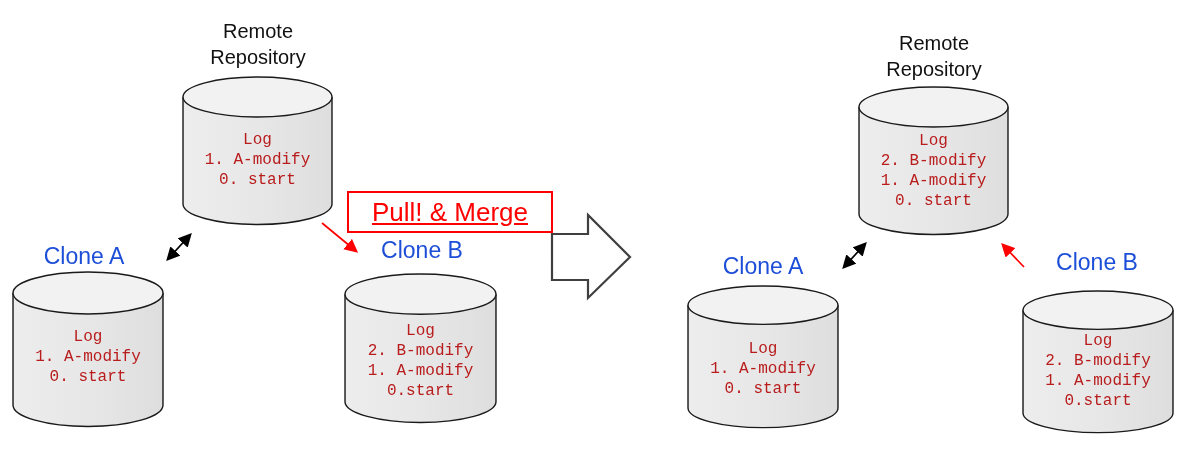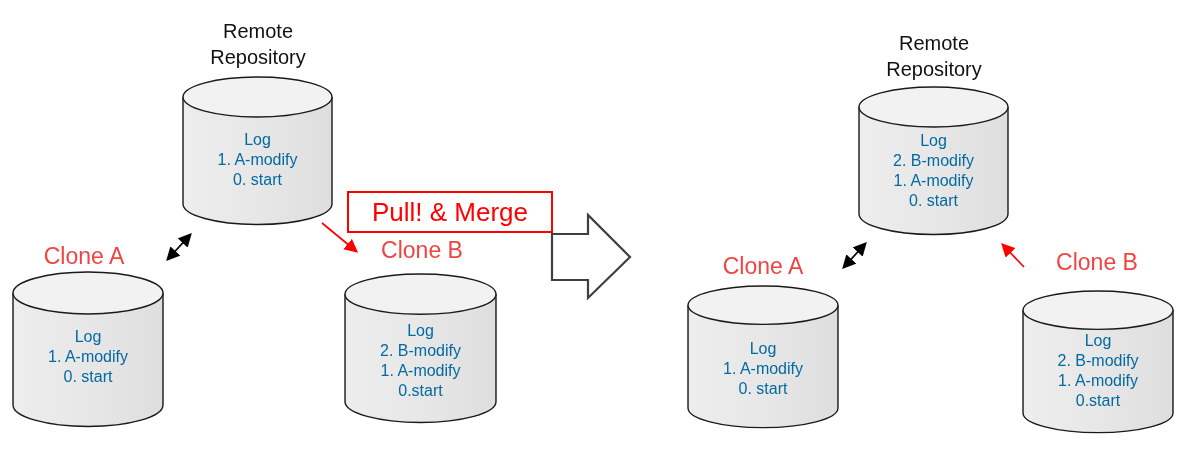--- a/index.html
+++ b/index.html
@@ -9,31 +9,32 @@
     background:#ffffff;
     font-family:"Liberation Sans", sans-serif;
     overflow:hidden;
   }
   .abs{position:absolute;}
   .repo-title{
     font-size:20px;line-height:26px;color:#111;
     text-align:center;
   }
   .clone-label{
-    font-size:23px;line-height:26px;color:#ef4444;
+    font-size:23px;line-height:26px;color:#1d4ed8;
     text-align:center;white-space:nowrap;
   }
   .repo{position:absolute;}
   .repo svg.cyl{position:absolute;left:0;top:0;width:100%;height:100%;display:block;}
   .cyl-body{fill:url(#cylgrad);stroke:#1a1a1a;stroke-width:1.4;}
   .cyl-top{fill:#f2f2f2;stroke:#1a1a1a;stroke-width:1.4;}
   .log{
     position:absolute;left:0;width:100%;
-    font-size:16px;line-height:20px;color:#0369a1;
+    font-size:16px;line-height:20px;color:#b91c1c;
     text-align:center;
+    font-family:Liberation Mono, monospace;
   }
   .badge{
     position:absolute;
     border:2px solid #ff0000;
     color:#ff0000;
     background:#ffffff;
     display:flex;align-items:center;justify-content:center;
     font-size:26px;line-height:26px;
     white-space:nowrap;
   }
@@ -94,21 +95,21 @@
       <path class="cyl-body" d="M1,21 L1,128 A74,20.5 0 0 0 149,128 L149,21"></path>
       <ellipse class="cyl-top" cx="75" cy="21" rx="74" ry="20"></ellipse>
     </svg>
     <div class="log" style="top:56px;">
       <div>Log</div>
       <div>1. A-modify</div>
       <div>0. start</div>
     </div>
   </div>
 
-  <div class="badge" style="left:347px;top:191px;width:202px;height:38px;">
+  <div class="badge" style="left:347px;top:191px;width:202px;height:38px;text-decoration:underline;">
     <span>Pull! &amp; Merge</span>
   </div>
 
   <div class="abs clone-label" style="left:362px;top:237px;width:120px;">Clone B</div>
 
   <div class="repo" style="left:344px;top:273px;width:153px;height:151px;">
     <svg class="cyl" viewBox="0 0 150 150" preserveAspectRatio="none">
       <path class="cyl-body" d="M1,21 L1,128 A74,20.5 0 0 0 149,128 L149,21"></path>
       <ellipse class="cyl-top" cx="75" cy="21" rx="74" ry="20"></ellipse>
     </svg>

